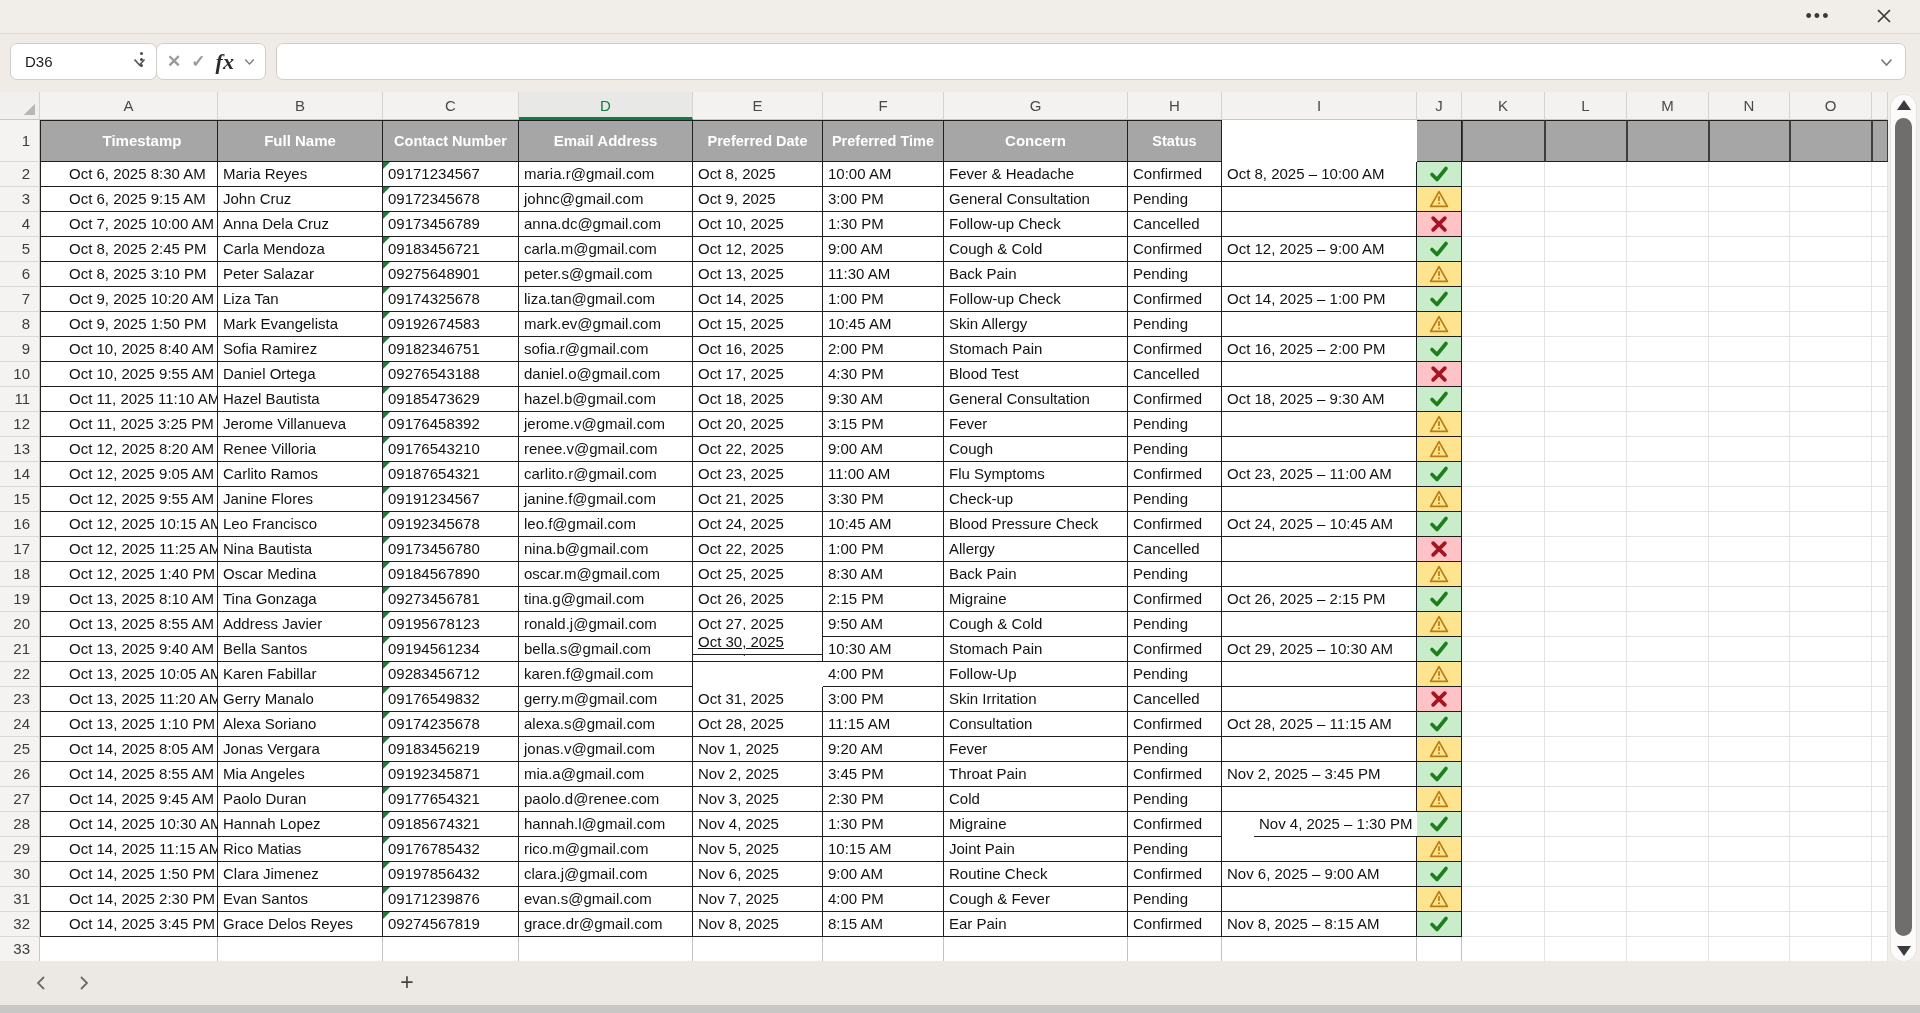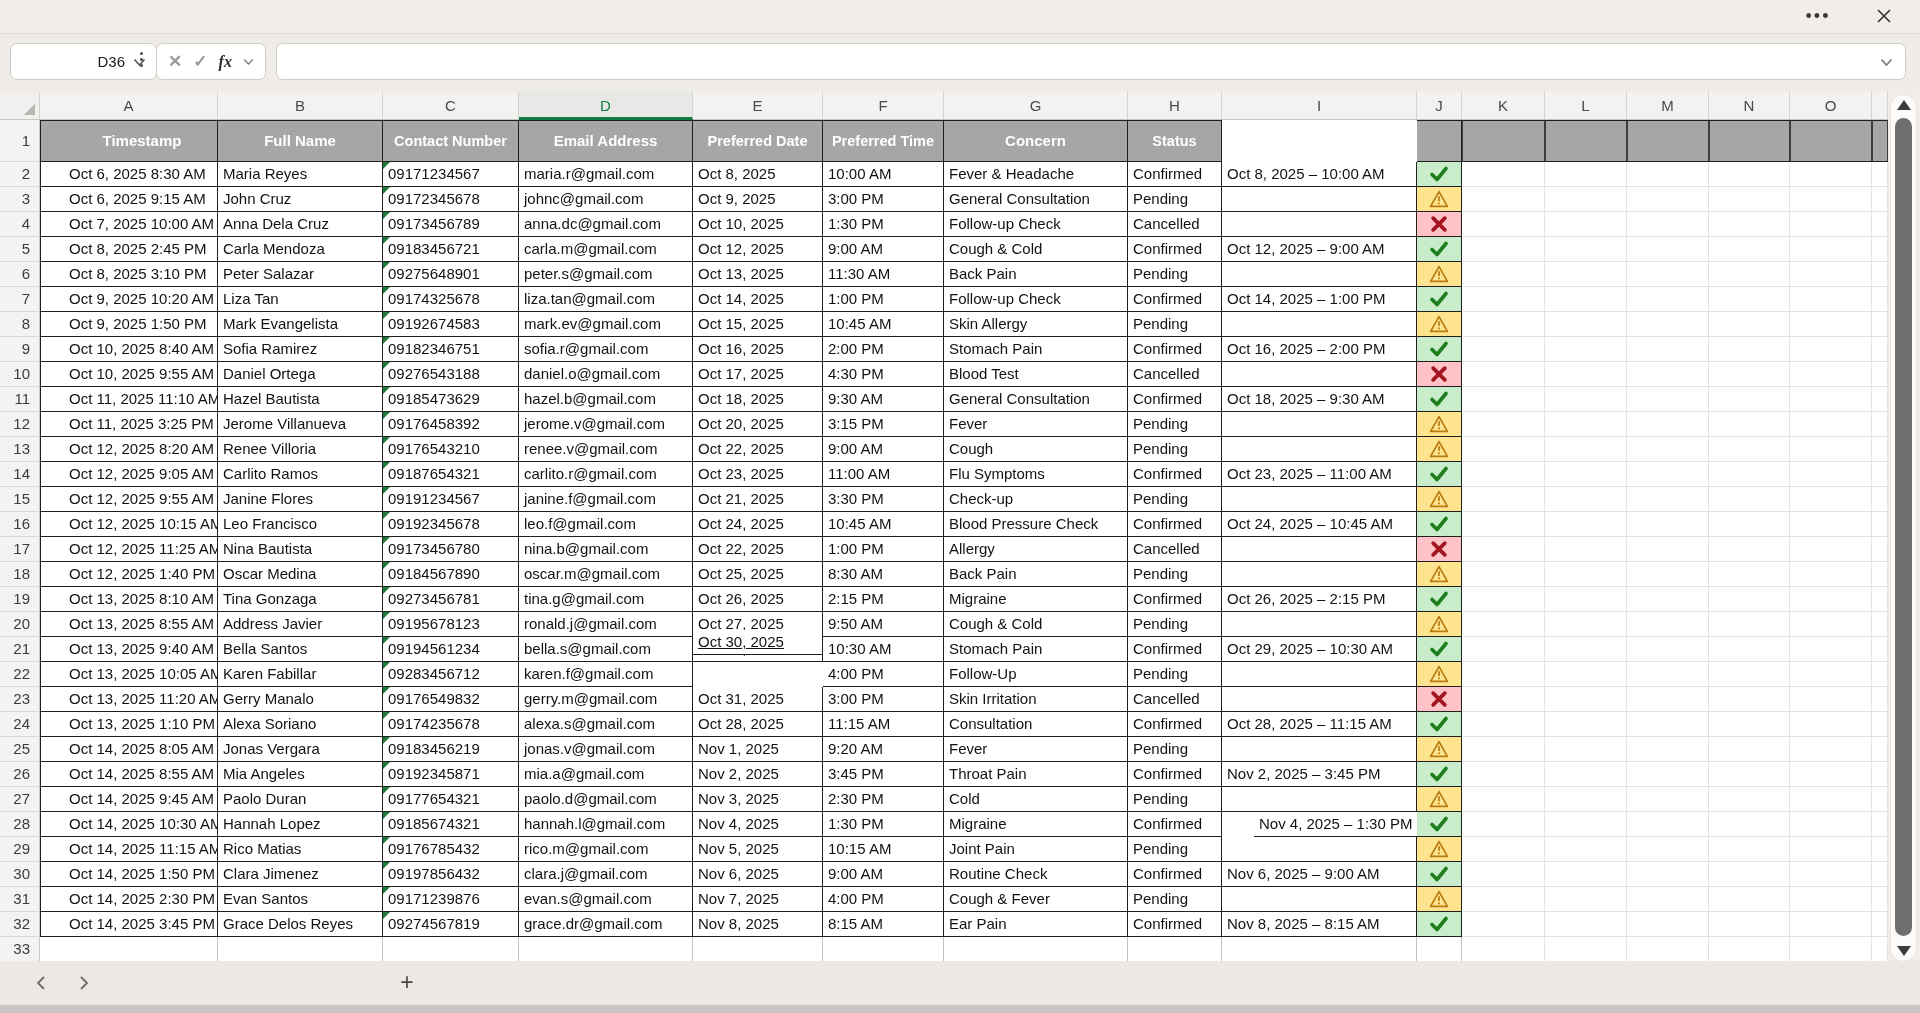--- a/index.html
+++ b/index.html
@@ -9,31 +9,31 @@
   #titlebar{position:absolute;left:0;top:0;width:1920px;height:33px;background:#f1ede9;
             border-bottom:1px solid #dcd8d3;}
   .tb-btn{position:absolute;top:0;height:32px;display:flex;align-items:center;justify-content:center;
           color:#3a3a3a;cursor:pointer;}
   #more-btn{left:1792px;width:52px;font-size:18px;letter-spacing:2px;}
   #close-btn{left:1858px;width:52px;}
   #toolbar{position:absolute;left:0;top:34px;width:1920px;height:58px;background:#efebe7;}
   .box{position:absolute;top:9px;height:37px;background:#fff;border:1px solid #d1cdc8;border-radius:7px;
        box-sizing:border-box;display:flex;align-items:center;}
   #name-box{left:10px;width:147px;}
-  #name-box input{border:0;outline:0;width:100px;margin-left:12px;font:15px "Liberation Sans",sans-serif;color:#1c1c1c;background:transparent;text-align:right;}
+  #name-box input{border:0;outline:0;width:100px;margin-left:12px;font:15px "Liberation Sans",sans-serif;color:#1c1c1c;background:transparent;}
   #name-box .chev{position:absolute;right:10px;}
   #fx-group{left:156px;width:110px;justify-content:space-evenly;}
   #formula-box{left:276px;width:1630px;padding-left:12px;}
   #formula-box input{border:0;outline:0;flex:1;font:15px "Liberation Sans",sans-serif;background:transparent;}
   #formula-box .chev{margin-right:12px;}
   .kebab{position:absolute;display:flex;flex-direction:column;gap:3px;align-items:center;cursor:pointer;}
   .kebab i{width:3px;height:3px;border-radius:50%;background:#4a4a4a;}
   #toolbar-kebab{left:140px;top:18px;}
   .muted{color:#9a9a9a;font-size:17px;font-weight:bold;}
-  .fx{font-style:italic;font-weight:bold;color:#2b2b2b;font-size:16px;font-family:"Liberation Serif",serif;}
+  .fx{font-style:italic;font-weight:bold;color:#2b2b2b;font-size:22px;font-family:"Liberation Serif",serif;}
   
   #sheet{position:absolute;left:0;top:92px;width:1888px;height:869px;background:#fff;}
   .lcell,.gut,.cell,.corner{position:absolute;box-sizing:border-box;}
   .lcell{background:#f3f2f0;border-right:1px solid #d5d3d0;border-bottom:1px solid #c9c7c4;
          color:#4a4a4a;font-size:15px;text-align:center;line-height:27px;cursor:pointer;}
   .lcell.active{background:#e8e8e6;color:#107C41;border-bottom:3px solid #107C41;}
   .corner{background:#f1f0ee;border-right:1px solid #d5d3d0;border-bottom:1px solid #c9c7c4;cursor:pointer;}
   .corner b{position:absolute;right:4px;bottom:4px;width:0;height:0;
             border-bottom:11px solid #b9b7b4;border-left:11px solid transparent;}
   .gut{background:#f4f3f1;border-right:1px solid #c9c7c4;border-bottom:1px solid #dad8d5;
@@ -748,21 +748,21 @@
       <div class="cell fillL" style="left: 1462px; top: 670px; width: 83px; height: 25px;"></div>
       <div class="cell fillL" style="left: 1545px; top: 670px; width: 82px; height: 25px;"></div>
       <div class="cell fillL" style="left: 1627px; top: 670px; width: 82px; height: 25px;"></div>
       <div class="cell fillL" style="left: 1709px; top: 670px; width: 81px; height: 25px;"></div>
       <div class="cell fillL" style="left: 1790px; top: 670px; width: 82px; height: 25px;"></div>
       <div class="cell fillL" style="left: 1872px; top: 670px; width: 16px; height: 25px;"></div>
       <div class="gut" style="left: 0px; top: 695px; width: 40px; height: 25px; line-height: 24px;">27</div>
       <div class="cell colA" style="left: 40px; top: 695px; width: 178px; height: 25px;">Oct 14, 2025 9:45 AM</div>
       <div class="cell" style="left: 218px; top: 695px; width: 165px; height: 25px;">Paolo Duran</div>
       <div class="cell" style="left: 383px; top: 695px; width: 136px; height: 25px;">09177654321<i class="tri" style="border-top-color: rgb(29, 122, 56);"></i></div>
-      <div class="cell" style="left: 519px; top: 695px; width: 174px; height: 25px;">paolo.d@gmail.com</div>
+      <div class="cell" style="left: 519px; top: 695px; width: 174px; height: 25px;">paolo.d@renee.com</div>
       <div class="cell" style="left: 693px; top: 695px; width: 130px; height: 25px;">Nov 3, 2025</div>
       <div class="cell" style="left: 823px; top: 695px; width: 121px; height: 25px;">2:30 PM</div>
       <div class="cell" style="left: 944px; top: 695px; width: 184px; height: 25px;">Cold</div>
       <div class="cell" style="left: 1128px; top: 695px; width: 94px; height: 25px;">Pending</div>
       <div class="cell" style="left: 1222px; top: 695px; width: 195px; height: 25px;"></div>
       <div class="cell icon-cell" style="left: 1417px; top: 695px; width: 45px; height: 25px; background: rgb(255, 228, 143);">
         <span style="display:flex">
           <svg width="20" height="20" viewBox="0 0 20 20">
             <path d="M10 2.6 L18.4 17.4 H1.6 Z" fill="none" stroke="#B97C10" stroke-width="1.7" stroke-linejoin="round"></path>
             <rect x="9.15" y="7.2" width="1.7" height="4.8" fill="#B97C10"></rect>

